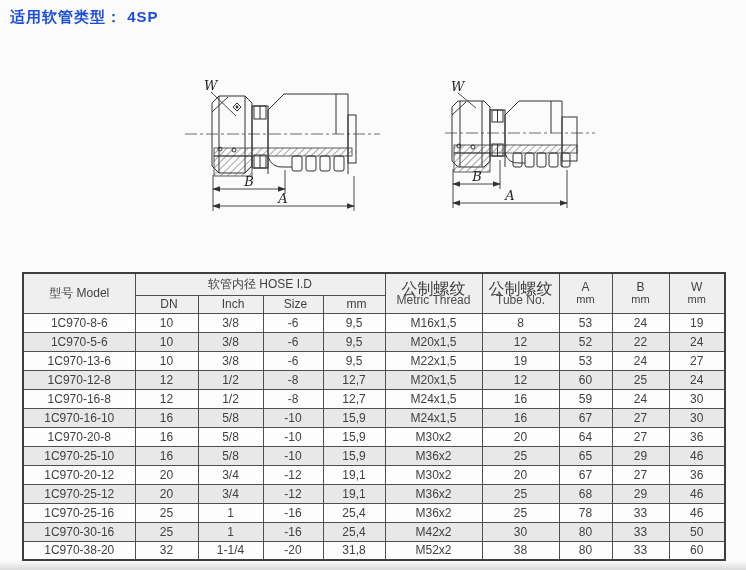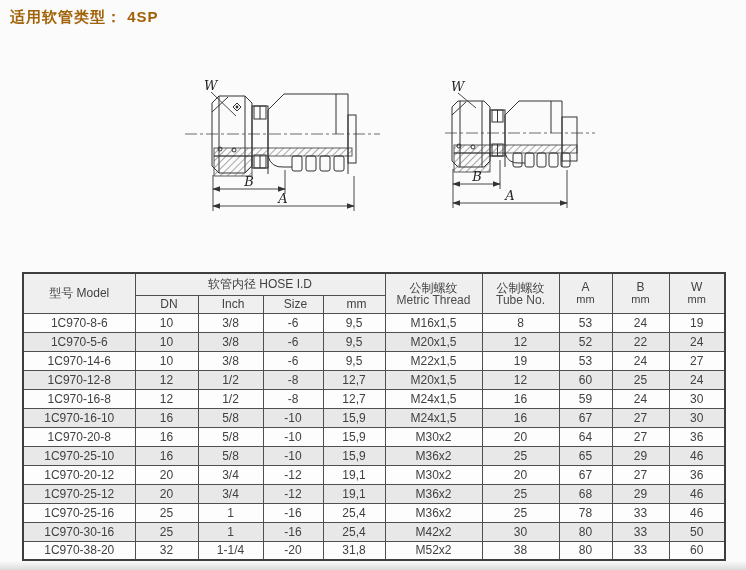--- a/index.html
+++ b/index.html
@@ -8,21 +8,21 @@
   }
   * { box-sizing:border-box; }
   html,body { margin:0; padding:0; }
   body {
     width:746px; height:570px; position:relative; overflow:hidden;
     background:var(--background); color:var(--text);
     font-family:"Liberation Sans", sans-serif;
   }
   .page-title {
     position:absolute; top:8px; left:10px;
-    font-size:15px; font-weight:600; letter-spacing:1px; color:#a16207;
+    font-size:15px; font-weight:600; letter-spacing:1px; color:#1d4ed8;
   }
   svg.tech { position:absolute; }
   #draw-left  { left:180px; top:60px; }
   #draw-right { left:443px; top:60px; }
 
   svg.tech .ln    { stroke:var(--line); fill:none; stroke-width:1; }
   svg.tech .lnthin{ stroke:var(--line); stroke-width:0.8; }
   svg.tech .cl    { stroke:#4a4a4a; fill:none; stroke-width:0.8; stroke-dasharray:12 3 3 3; }
   svg.tech .dim   { stroke:var(--line); fill:none; stroke-width:0.9; }
   svg.tech .dimtext { font:italic 13px "DejaVu Serif", serif; fill:#222; }
@@ -38,21 +38,21 @@
     border:1px solid var(--table-border);
     text-align:center; vertical-align:middle;
     padding:0 2px; white-space:nowrap; overflow:hidden;
     font-weight:400;
   }
   table.spec thead th { background:var(--header-bg); }
   table.spec thead tr.hrow1 th { height:22px; }
   table.spec thead tr.hrow2 th { height:18px;padding-left:7px; }
   table.spec tbody td { height:19px; background:var(--row-bg); }
   table.spec tbody tr.alt td { background:var(--row-alt-bg); }
-  .cn   { font-size:12px; line-height:13px; }
+  .cn   { font-size:16px; line-height:13px; }
   .en   { font-size:12px;  line-height:10px; color:#4a4a4a; }
   .unit { font-size:11px; line-height:11px; }
   .letter { font-size:12px; line-height:13px; }
   .page-shadow {
     position:absolute; left:0; right:0; bottom:0; height:9px;
     background:linear-gradient(to bottom, rgba(0,0,0,0), rgba(0,0,0,0.13));
   }
 </style>
 </head>
 <body>
@@ -252,21 +252,21 @@
         <td>3/8</td>
         <td>-6</td>
         <td>9,5</td>
         <td>M20x1,5</td>
         <td>12</td>
         <td>52</td>
         <td>22</td>
         <td>24</td>
       </tr>
       <tr>
-        <td>1C970-14-6</td>
+        <td>1C970-13-6</td>
         <td>10</td>
         <td>3/8</td>
         <td>-6</td>
         <td>9,5</td>
         <td>M22x1,5</td>
         <td>19</td>
         <td>53</td>
         <td>24</td>
         <td>27</td>
       </tr>

